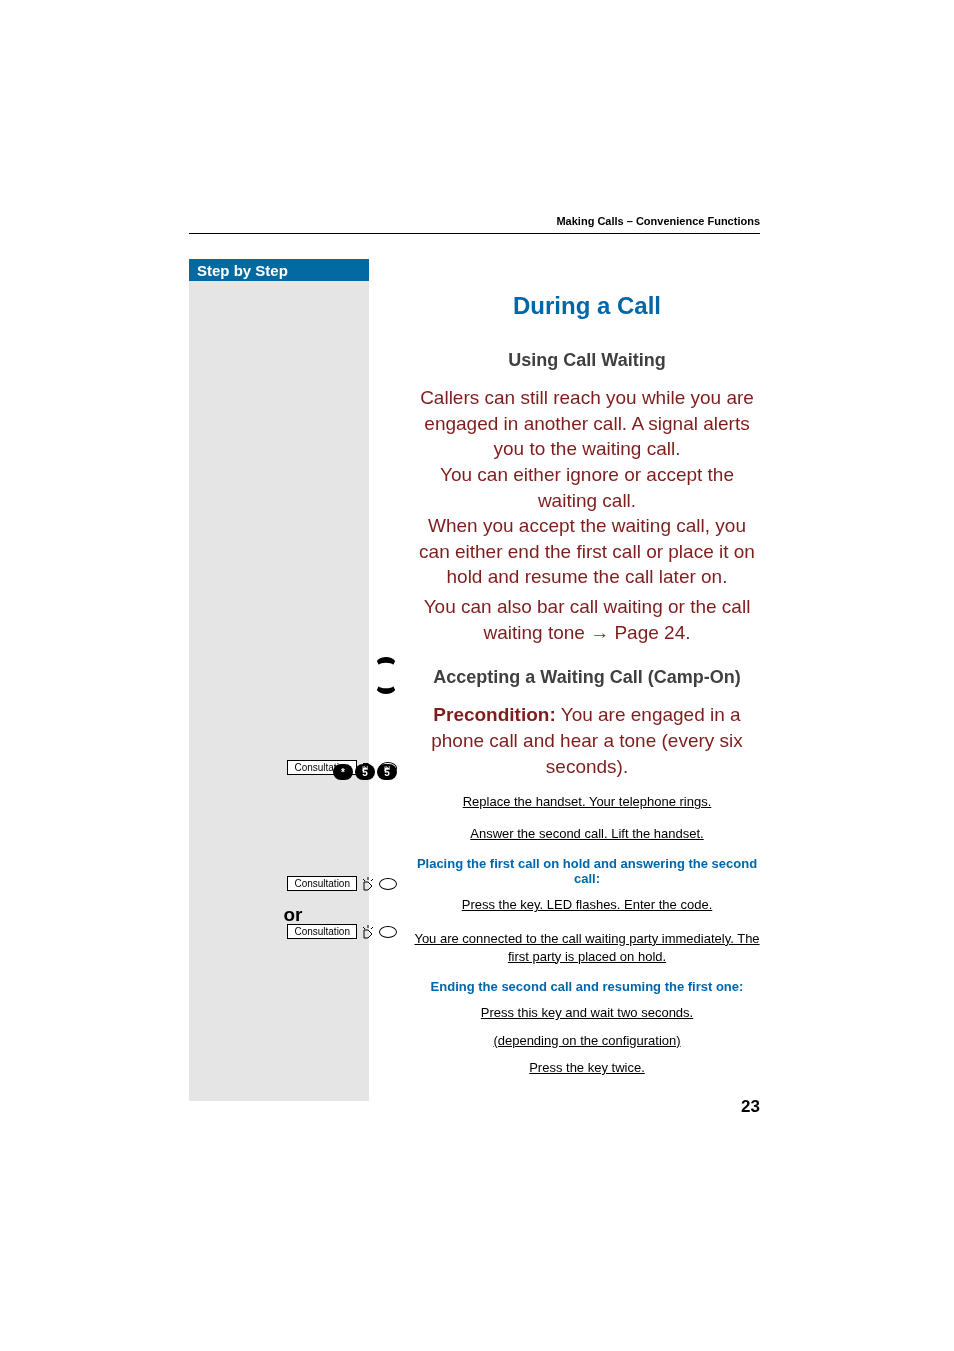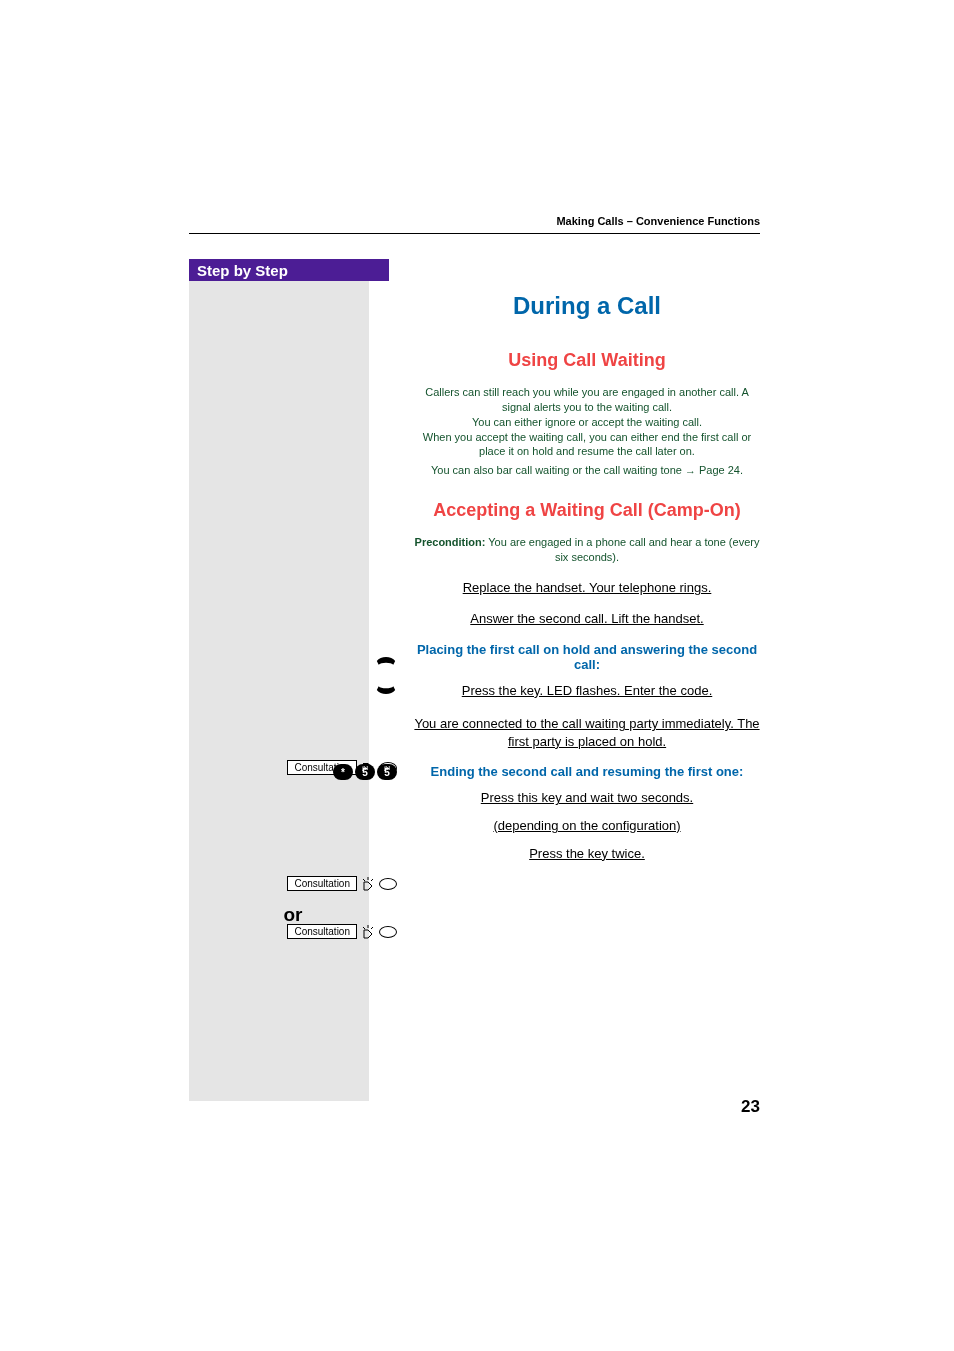--- a/index.html
+++ b/index.html
@@ -28,23 +28,23 @@
     top: 215px;
     right: 194px;
     font-size: 11px;
     font-weight: bold;
     color: #000;
   }
   .sidebar-blue {
     position: absolute;
     top: 259px;
     left: 189px;
-    width: 200px;
+    width: 180px;
     height: 22px;
-    background: #4c1d95;
+    background: #0369a1;
     color: #fff;
     font-size: 15px;
     font-weight: bold;
     display: flex;
     align-items: center;
     padding-left: 8px;
     font-family: Arial, sans-serif;
   }
   .sidebar-gray {
     position: absolute;
@@ -67,29 +67,29 @@
     text-align: center;
   }
   .h1 {
     color: #0066aa;
     font-size: 24px;
     font-weight: bold;
     margin-bottom: 30px;
     font-family: Arial, sans-serif;
   }
   .h2 {
-    color: #ef4444;
+    color: #404040;
     font-size: 18px;
     font-weight: bold;
     margin-bottom: 14px;
     font-family: Arial, sans-serif;
   }
   .body-text {
-    font-size: 11px;
-    color: #14532d;
+    font-size: 19px;
+    color: #7f1d1d;
     line-height: 1.35;
     margin-bottom: 14px;
   }
   .sub-blue {
     color: #0066aa;
     font-size: 13px;
     font-weight: bold;
     margin-bottom: 10px;
   }
   .instruction {

